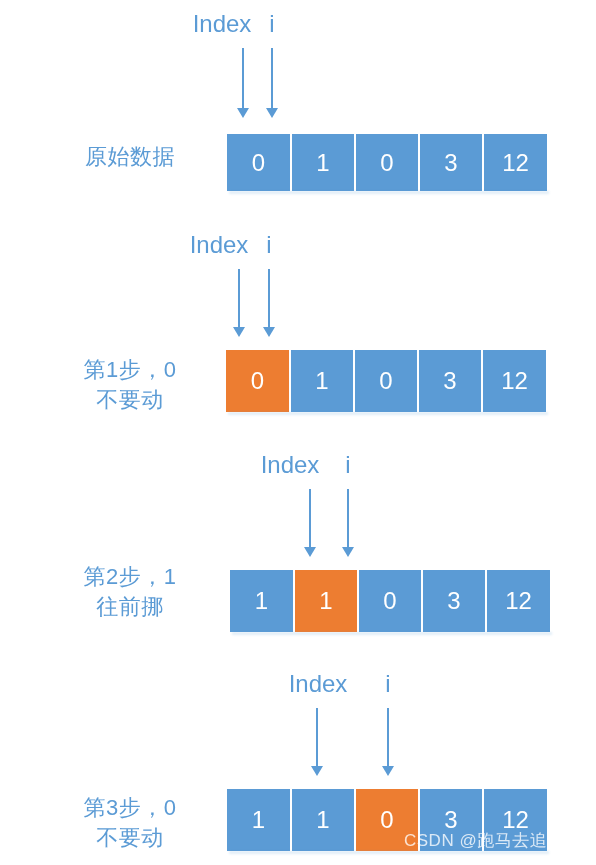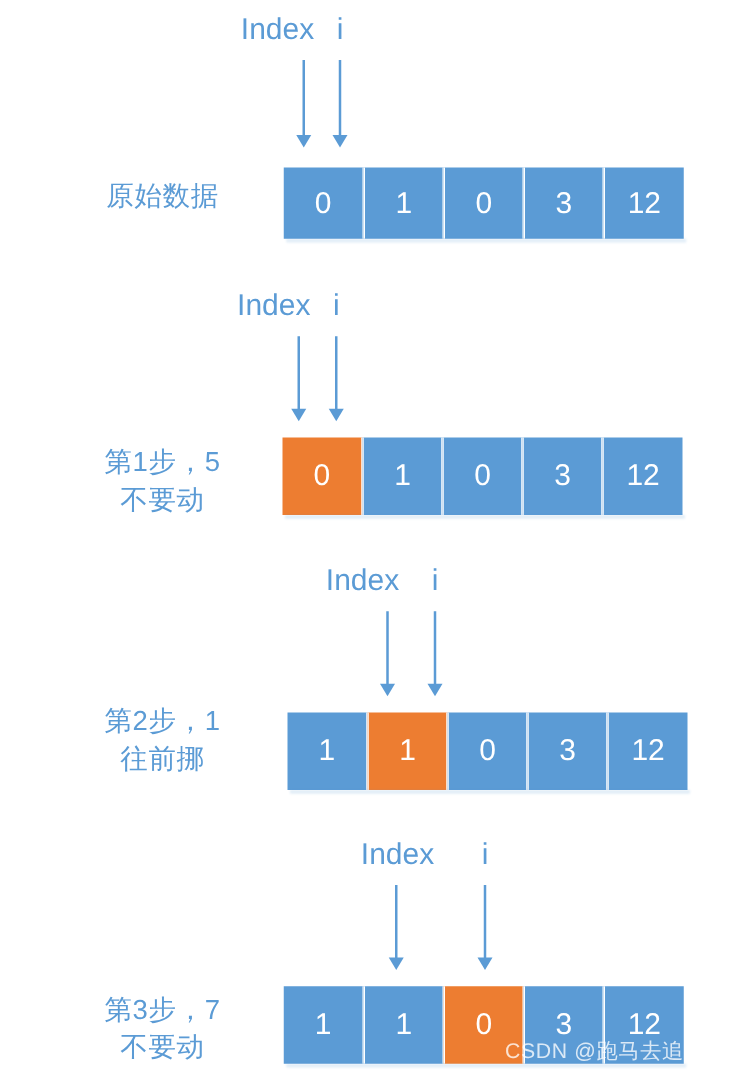--- a/index.html
+++ b/index.html
@@ -132,21 +132,21 @@
       <div class="cell blue" style="width:64px;height:57px;">0</div>
       <div class="cell blue" style="width:64px;height:57px;">1</div>
       <div class="cell blue" style="width:64px;height:57px;">0</div>
       <div class="cell blue" style="width:64px;height:57px;">3</div>
       <div class="cell blue" style="width:64px;height:57px;">12</div>
     </div>
   </div>
 
   <div class="row">
 
-    <div class="step-label" style="left:40px; top:355px; width:180px;">第1步，5
+    <div class="step-label" style="left:40px; top:355px; width:180px;">第1步，0
 不要动</div>
 
     <div class="pointer">
       <div class="ptr-label" style="left:219px; top:233px;">Index</div>
       <div class="ptr-shaft" style="left:239px; top:269px; height:60px;"></div>
       <div class="ptr-head" style="left:239px; top:327px;"></div>
     </div>
 
     <div class="pointer">
       <div class="ptr-label" style="left:269px; top:233px;">i</div>
@@ -184,21 +184,21 @@
       <div class="cell blue" style="width:64px;height:62px;">1</div>
       <div class="cell orange" style="width:64px;height:62px;">1</div>
       <div class="cell blue" style="width:64px;height:62px;">0</div>
       <div class="cell blue" style="width:64px;height:62px;">3</div>
       <div class="cell blue" style="width:64px;height:62px;">12</div>
     </div>
   </div>
 
   <div class="row">
 
-    <div class="step-label" style="left:40px; top:793px; width:180px;">第3步，7
+    <div class="step-label" style="left:40px; top:793px; width:180px;">第3步，0
 不要动</div>
 
     <div class="pointer">
       <div class="ptr-label" style="left:318px; top:672px;">Index</div>
       <div class="ptr-shaft" style="left:317px; top:708px; height:60px;"></div>
       <div class="ptr-head" style="left:317px; top:766px;"></div>
     </div>
 
     <div class="pointer">
       <div class="ptr-label" style="left:388px; top:672px;">i</div>

